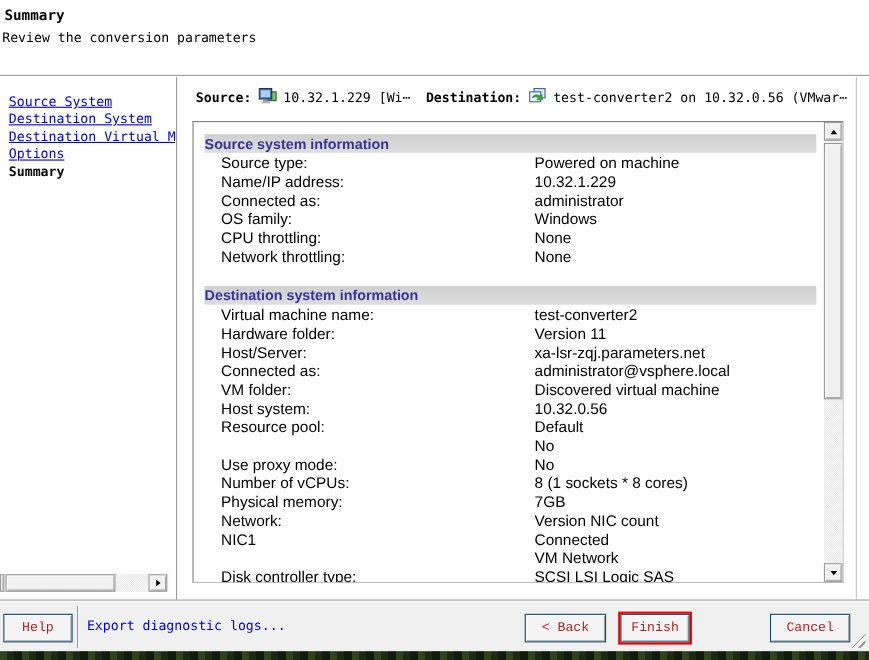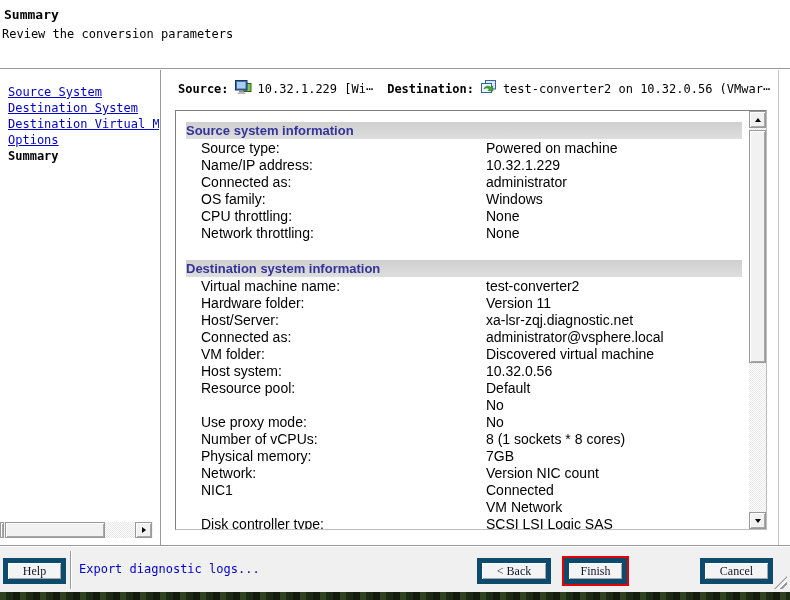--- a/index.html
+++ b/index.html
@@ -65,22 +65,22 @@
   
   .vsb{position:absolute;top:0;right:0;width:17px;height:418px;}
   .vsb-track{position:absolute;inset:0;}
   .vsb-up{left:0;top:0;width:17px;height:17px;}
   .vsb-thumb{position:absolute;left:0;top:19px;width:17px;height:233px;}
   .vsb-down{left:0;bottom:0;width:17px;height:17px;}
 
   
   .footer{position:absolute;left:0;top:547px;width:790px;height:45px;background:#f0f0f0;}
   .btn{position:absolute;display:flex;align-items:center;justify-content:center;
-       font-family:Liberation Serif, serif;font-size:12px;color:#0f172a;
-       background:#f4f4f4;border:5px solid #0c4a6e;
+       font-family:Liberation Mono, monospace;font-size:12px;color:#b91c1c;
+       background:#f4f4f4;border:1px solid #0c4a6e;
        box-shadow:inset 1px 1px 0 #ffffff,inset -1px -1px 0 #a6a6a6;cursor:pointer;}
   .btn-help{left:3px;top:11px;width:63px;height:26px;}
   .vgroove{position:absolute;left:70px;top:4px;width:2px;height:38px;background:#fff;border-left:1px solid #9a9a9a;}
   .export{position:absolute;left:79px;top:15px;font-size:12px;color:var(--link);white-space:nowrap;cursor:pointer;}
   .btn-back{left:477px;top:11px;width:74px;height:26px;}
   .btn-finish{left:564px;top:11px;width:63px;height:26px;outline:2px solid var(--finish-highlight);}
   .btn-cancel{left:700px;top:11px;width:73px;height:26px;}
   .grip{position:absolute;right:3px;bottom:3px;width:13px;height:13px;
         background:repeating-linear-gradient(135deg,transparent 0 2px,#ffffff 2px 3px,#9a9a9a 3px 5px);
         clip-path:polygon(100% 0,100% 100%,0 100%);}
@@ -169,21 +169,21 @@
         <div class="row">
           <span class="lbl">Virtual machine name:</span>
           <span class="val">test-converter2</span>
         </div>
         <div class="row">
           <span class="lbl">Hardware folder:</span>
           <span class="val">Version 11</span>
         </div>
         <div class="row">
           <span class="lbl">Host/Server:</span>
-          <span class="val">xa-lsr-zqj.diagnostic.net</span>
+          <span class="val">xa-lsr-zqj.parameters.net</span>
         </div>
         <div class="row">
           <span class="lbl">Connected as:</span>
           <span class="val">administrator@vsphere.local</span>
         </div>
         <div class="row">
           <span class="lbl">VM folder:</span>
           <span class="val">Discovered virtual machine</span>
         </div>
         <div class="row">

